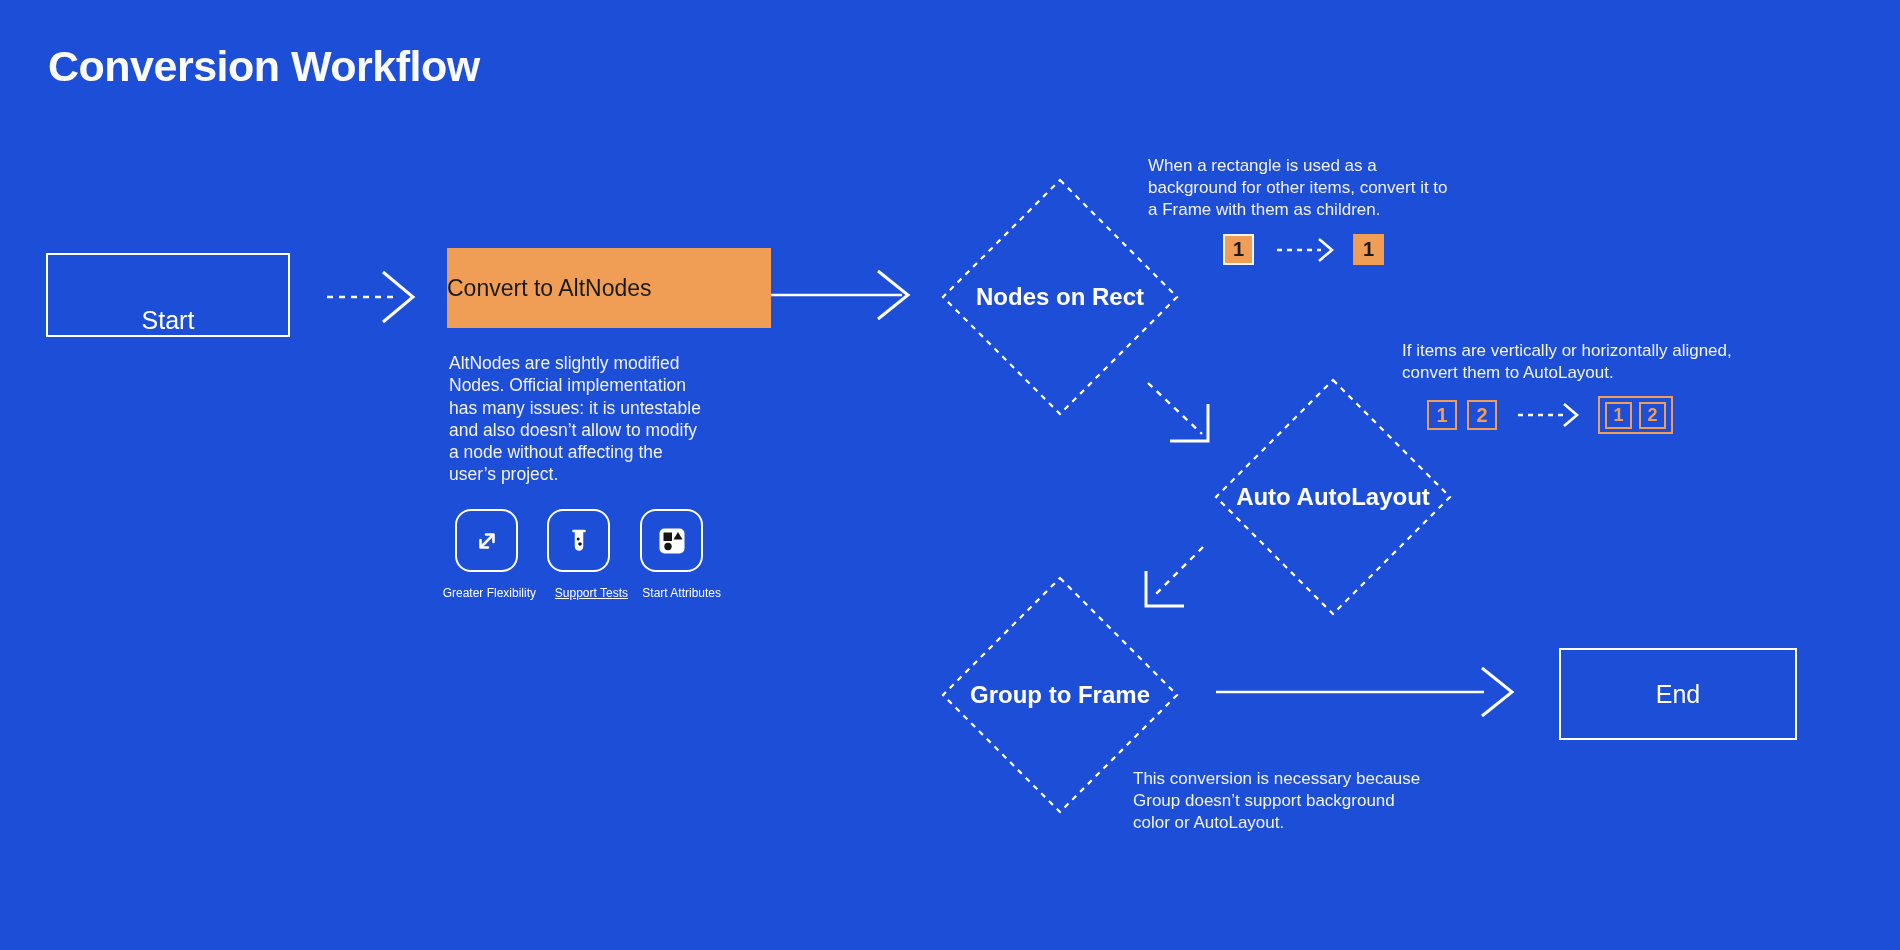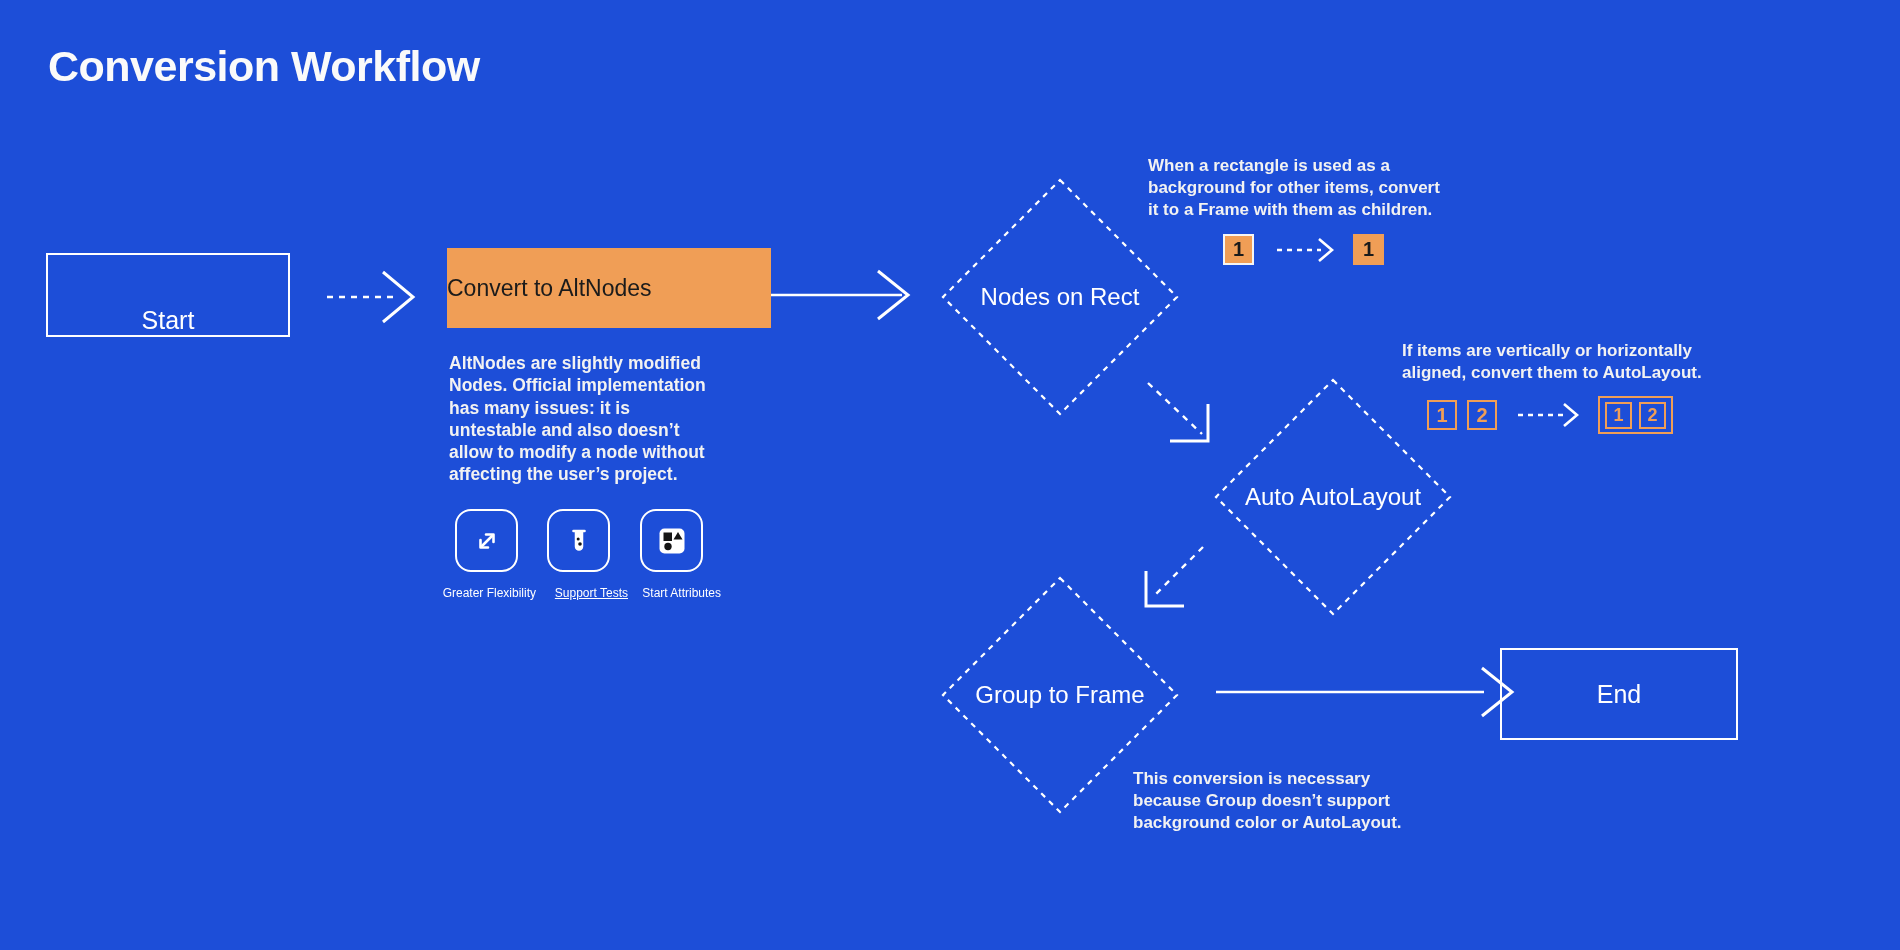--- a/index.html
+++ b/index.html
@@ -28,48 +28,48 @@
   .flow-box {
     border: 2.5px solid #ffffff;
     display: flex;
     align-items: center;
     justify-content: center;
     font-size: 25px;
     color: #fff;
     background: transparent;
   }
   #node-start { left: 46px; top: 253px; width: 244px; height: 84px; align-items: flex-end; }
-  #node-end   { left: 1500px; top: 648px; width: 238px; height: 92px; }
+  #node-end   { left: 1559px; top: 648px; width: 238px; height: 92px; }
 
   #node-convert {
     left: 447px; top: 248px; width: 324px; height: 80px;
     display: flex; align-items: center; justify-content: flex-start;
     font-size: 23px; font-weight: 500;
   }
 
   
   .diamond { width: 240px; height: 240px; }
   .diamond svg { position: absolute; left: 0; top: 0; }
   .diamond .diamond-label {
     position: absolute; left: 0; top: 0;
     width: 100%; height: 100%;
     display: flex; align-items: center; justify-content: center;
     font-size: 24px; color: #fff;
     text-align: center;
+    font-weight: bold;
   }
   #diamond-nodes-on-rect { left: 940px; top: 177px; }
   #diamond-auto-autolayout { left: 1213px; top: 377px; }
   #diamond-group-to-frame { left: 940px; top: 575px; }
 
   
   .note {
     color: #f2f2f2;
     font-size: 17.5px;
     line-height: 22.3px;
-    font-weight: bold;
   }
   #note-altnodes { left: 449px; top: 352px; width: 260px; }
   #note-rect     { left: 1148px; top: 155px; width: 300px; font-size: 17px; line-height: 22px; }
   #note-auto     { left: 1402px; top: 340px; width: 330px; font-size: 17px; line-height: 22px; }
   #note-group    { left: 1133px; top: 768px; width: 290px; font-size: 17px; line-height: 22px; }
 
   
   .feature-icon-box {
     width: 63px; height: 63px;
     border: 2.5px solid #fff;

